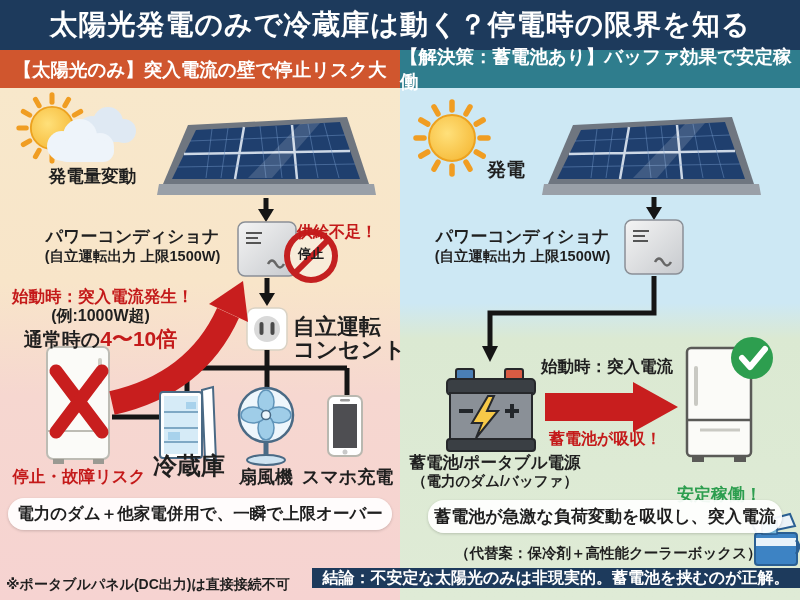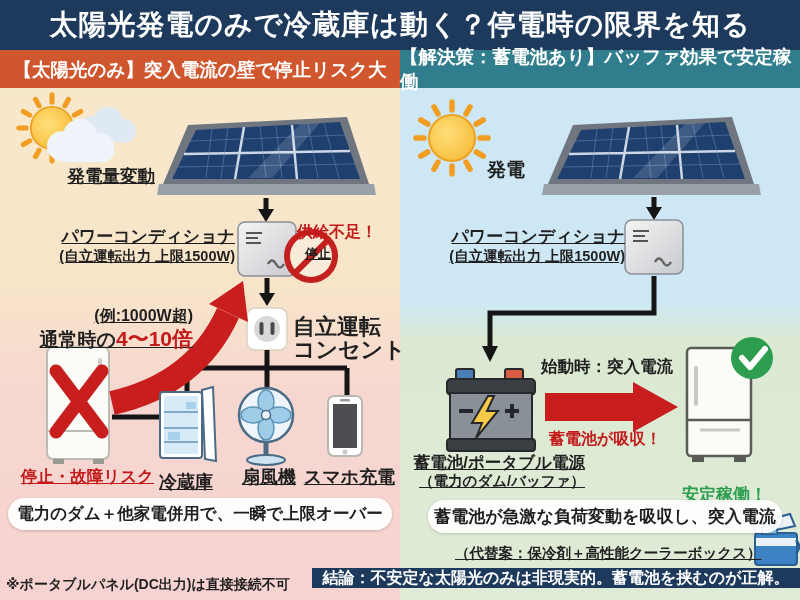--- a/index.html
+++ b/index.html
@@ -3,21 +3,21 @@
 <meta charset="utf-8">
 <style>
   html,body{margin:0;padding:0;}
   #stage{
     position:relative;width:800px;height:600px;overflow:hidden;
     font-family:"Liberation Sans","DejaVu Sans",sans-serif;
     background:#f8e8cb;
   }
   .abs{position:absolute;}
   .txt{position:absolute;font-weight:bold;color:#1f1f1f;line-height:1.15;white-space:nowrap;}
-  .center{text-align:right;text-decoration:underline;}
+  .center{text-align:center;}
   #title-bar{left:0;top:0;width:800px;height:50px;background:#1d3a5c;display:flex;align-items:center;justify-content:center;}
   #title-bar .t{color:#fff;font-size:28px;font-weight:bold;letter-spacing:1px;}
   #left-header{left:0;top:50px;width:400px;height:38px;background:#d0562e;display:flex;align-items:center;justify-content:center;}
   #right-header{left:400px;top:50px;width:400px;height:38px;background:#2f7d8d;display:flex;align-items:center;justify-content:center;}
   .colhead{color:#fff;font-size:18.5px;font-weight:bold;}
   #left-bg{left:0;top:88px;width:400px;height:512px;
     background:linear-gradient(180deg,#f8e8cb 0%,#f8e5c9 38%,#f6d7d0 60%,#f6d3d1 100%);}
   #right-bg{left:400px;top:88px;width:400px;height:512px;
     background:linear-gradient(180deg,#cde8f4 0%,#cde8f4 42%,#dbe9d2 49%,#dfebd6 100%);}
   #gfx{left:0;top:0;width:800px;height:600px;pointer-events:none;}
@@ -247,28 +247,29 @@
   <div class="abs" id="right-header">
     <span class="colhead">【解決策：蓄電池あり】バッファ効果で安定稼働</span>
   </div>
 
   <div class="txt center" style="left:30px;top:166px;width:125px;font-size:17.5px;">発電量変動</div>
   <div class="txt center" style="left:30px;top:227px;width:205px;font-size:17px;">パワーコンディショナ</div>
   <div class="txt center" style="left:30px;top:248px;width:205px;font-size:14.5px;">(自立運転出力 上限1500W)</div>
   <div class="txt red" style="left:297px;top:203px;font-size:16px;margin-top:20px;">供給不足！</div>
   <div class="txt center" style="left:291px;top:247px;width:40px;font-size:13px;">停止</div>
 
+  <div class="txt red" style="left:12px;top:287px;font-size:16.5px;">始動時：突入電流発生！</div>
   <div class="txt center" style="left:8px;top:307px;width:185px;font-size:16px;">(例:1000W超)</div>
   <div class="txt center" style="left:8px;top:327px;width:185px;font-size:19px;"><span>通常時の</span><span class="red" style="font-size:21px;">4〜10倍</span></div>
 
   <div class="txt" style="left:293px;top:314px;font-size:22px;">自立運転</div>
   <div class="txt" style="left:293px;top:337px;font-size:22px;">コンセント</div>
 
   <div class="txt red center" style="left:4px;top:467px;width:150px;font-size:16.5px;">停止・故障リスク</div>
-  <div class="txt center" style="left:153px;top:472px;width:60px;font-size:18px;">冷蔵庫</div>
+  <div class="txt center" style="left:153px;top:452px;width:60px;font-size:24px;">冷蔵庫</div>
   <div class="txt center" style="left:236px;top:467px;width:60px;font-size:18px;">扇風機</div>
   <div class="txt center" style="left:300px;top:467px;width:95px;font-size:18px;">スマホ充電</div>
 
   <div class="ribbon" style="left:8px;top:498px;width:384px;height:32px;font-size:16.5px;">
       <span>電力のダム＋他家電併用で、一瞬で上限オーバー</span>
     </div>
   <div class="txt" style="left:6px;top:576px;font-size:14px;">※ポータブルパネル(DC出力)は直接接続不可</div>
 
   <div class="txt" style="left:487px;top:159px;font-size:19px;">発電</div>
   <div class="txt center" style="left:420px;top:227px;width:205px;font-size:17px;">パワーコンディショナ</div>

